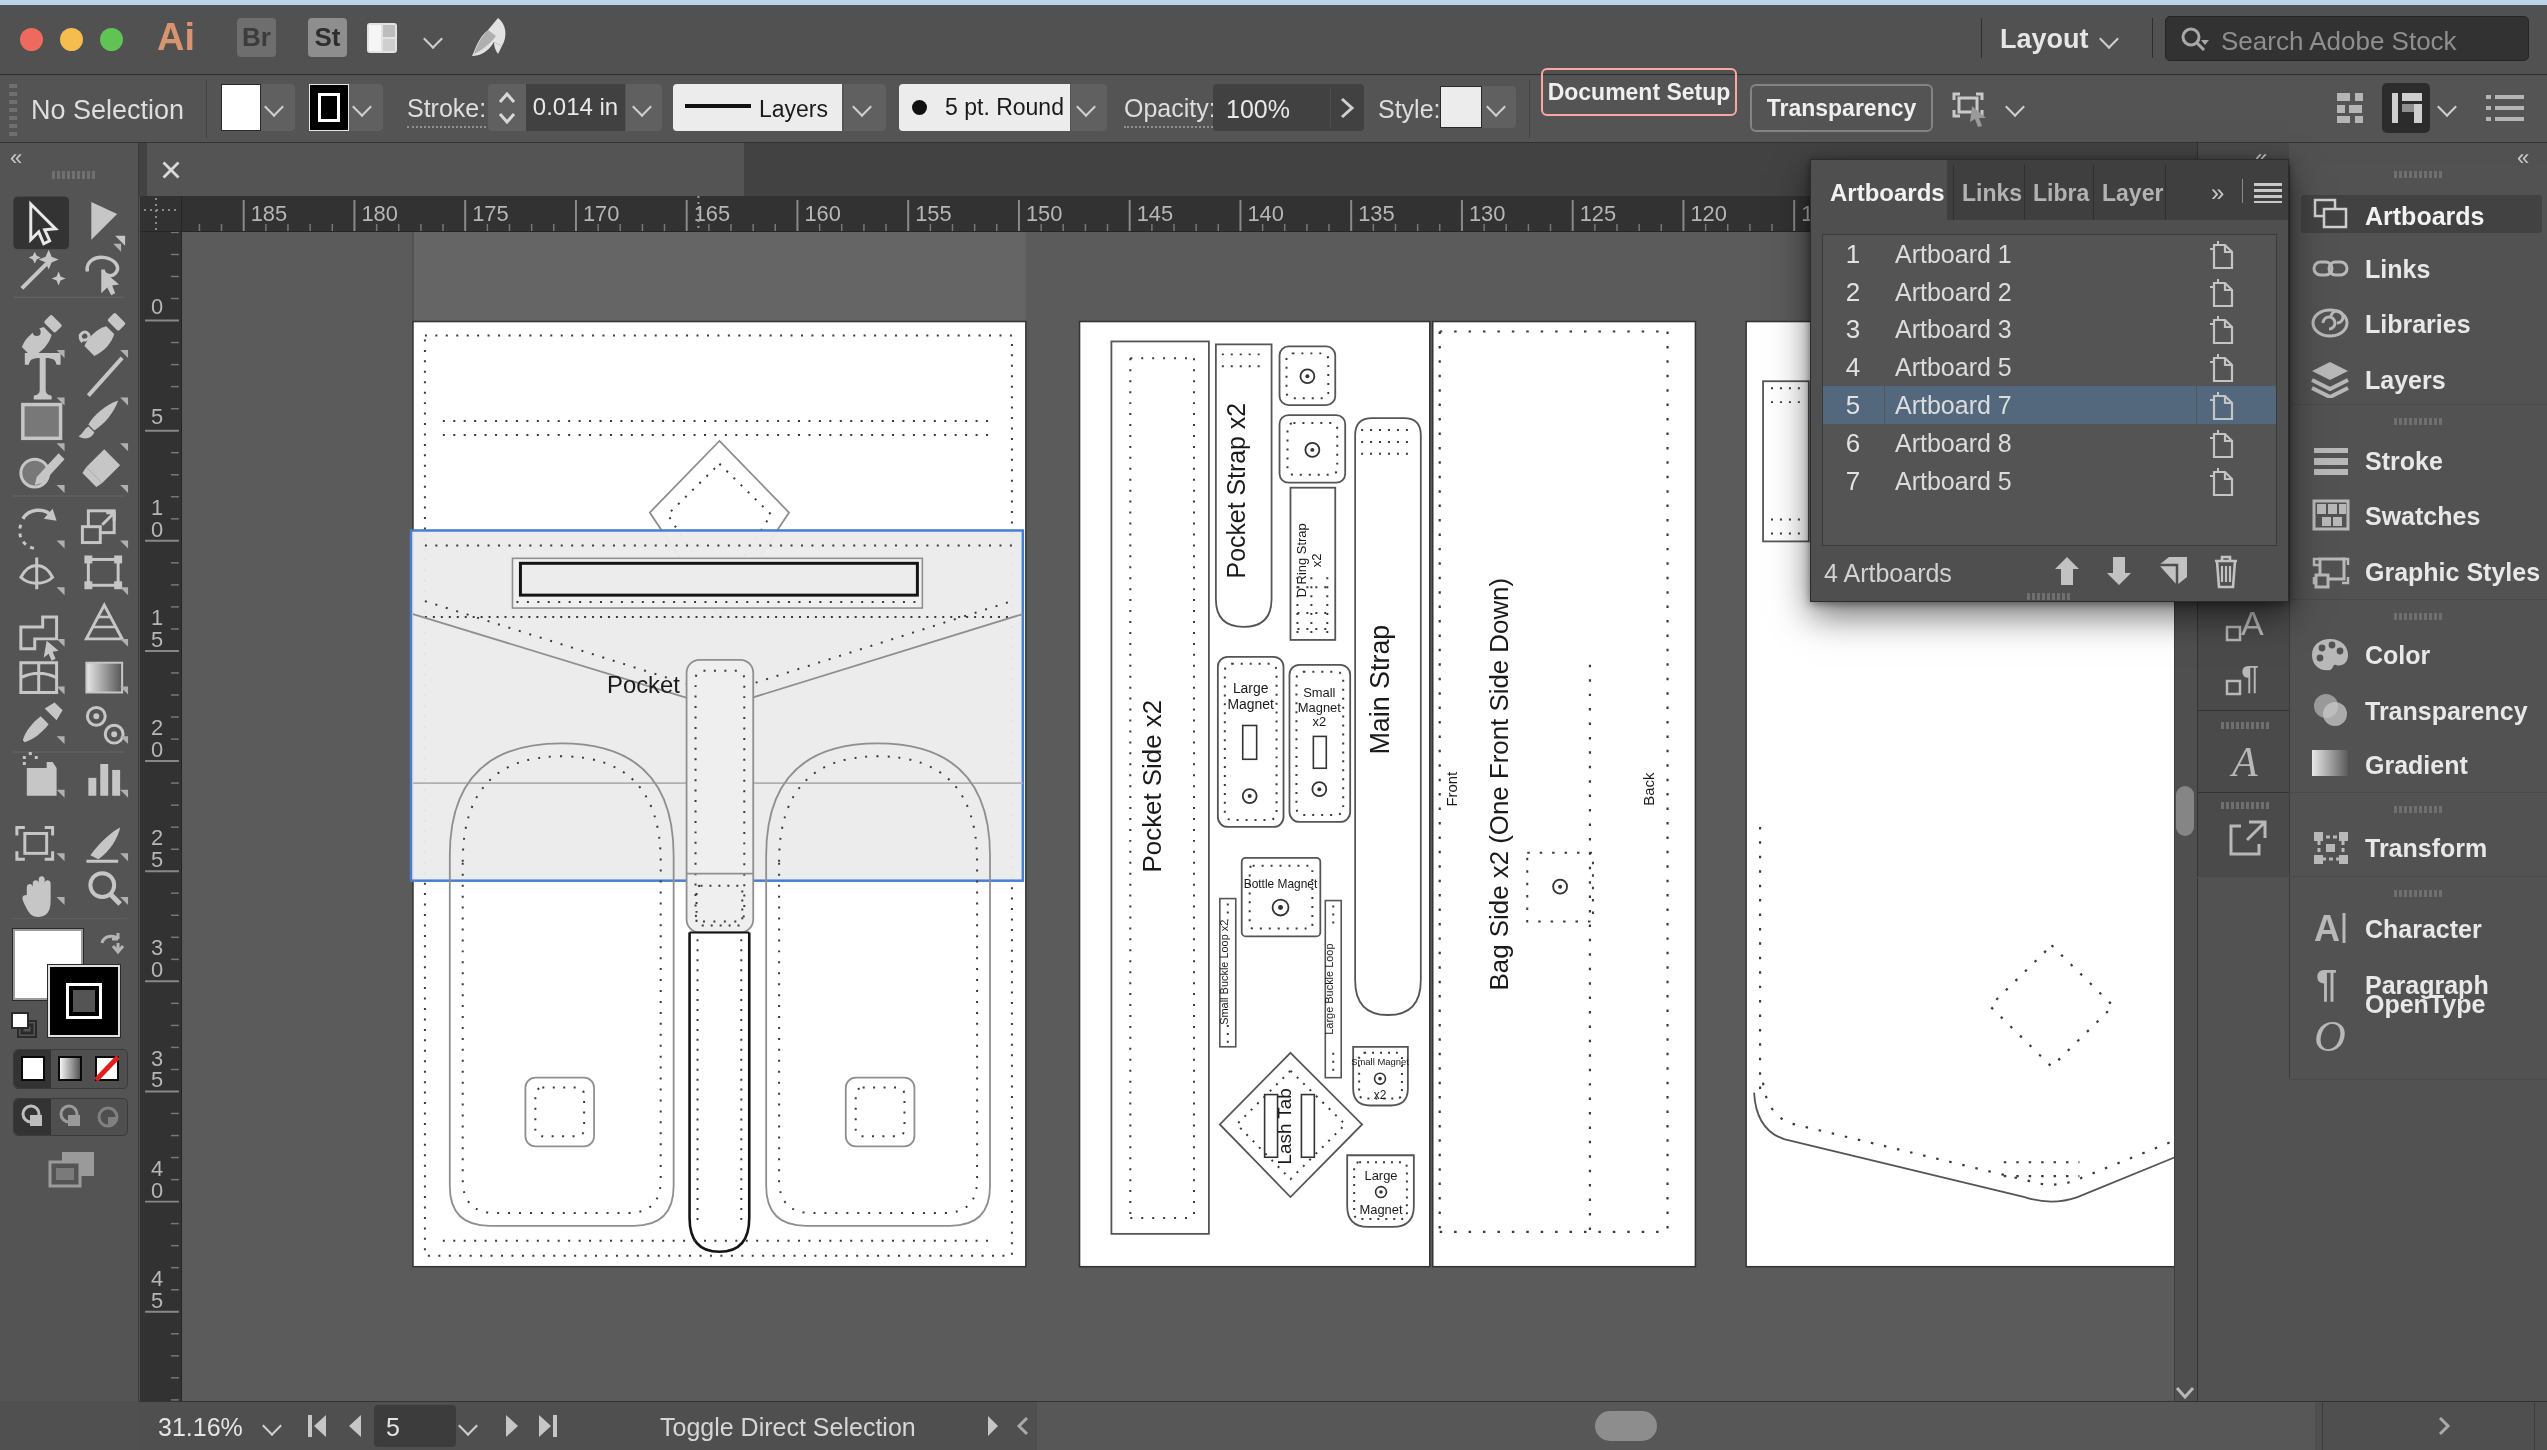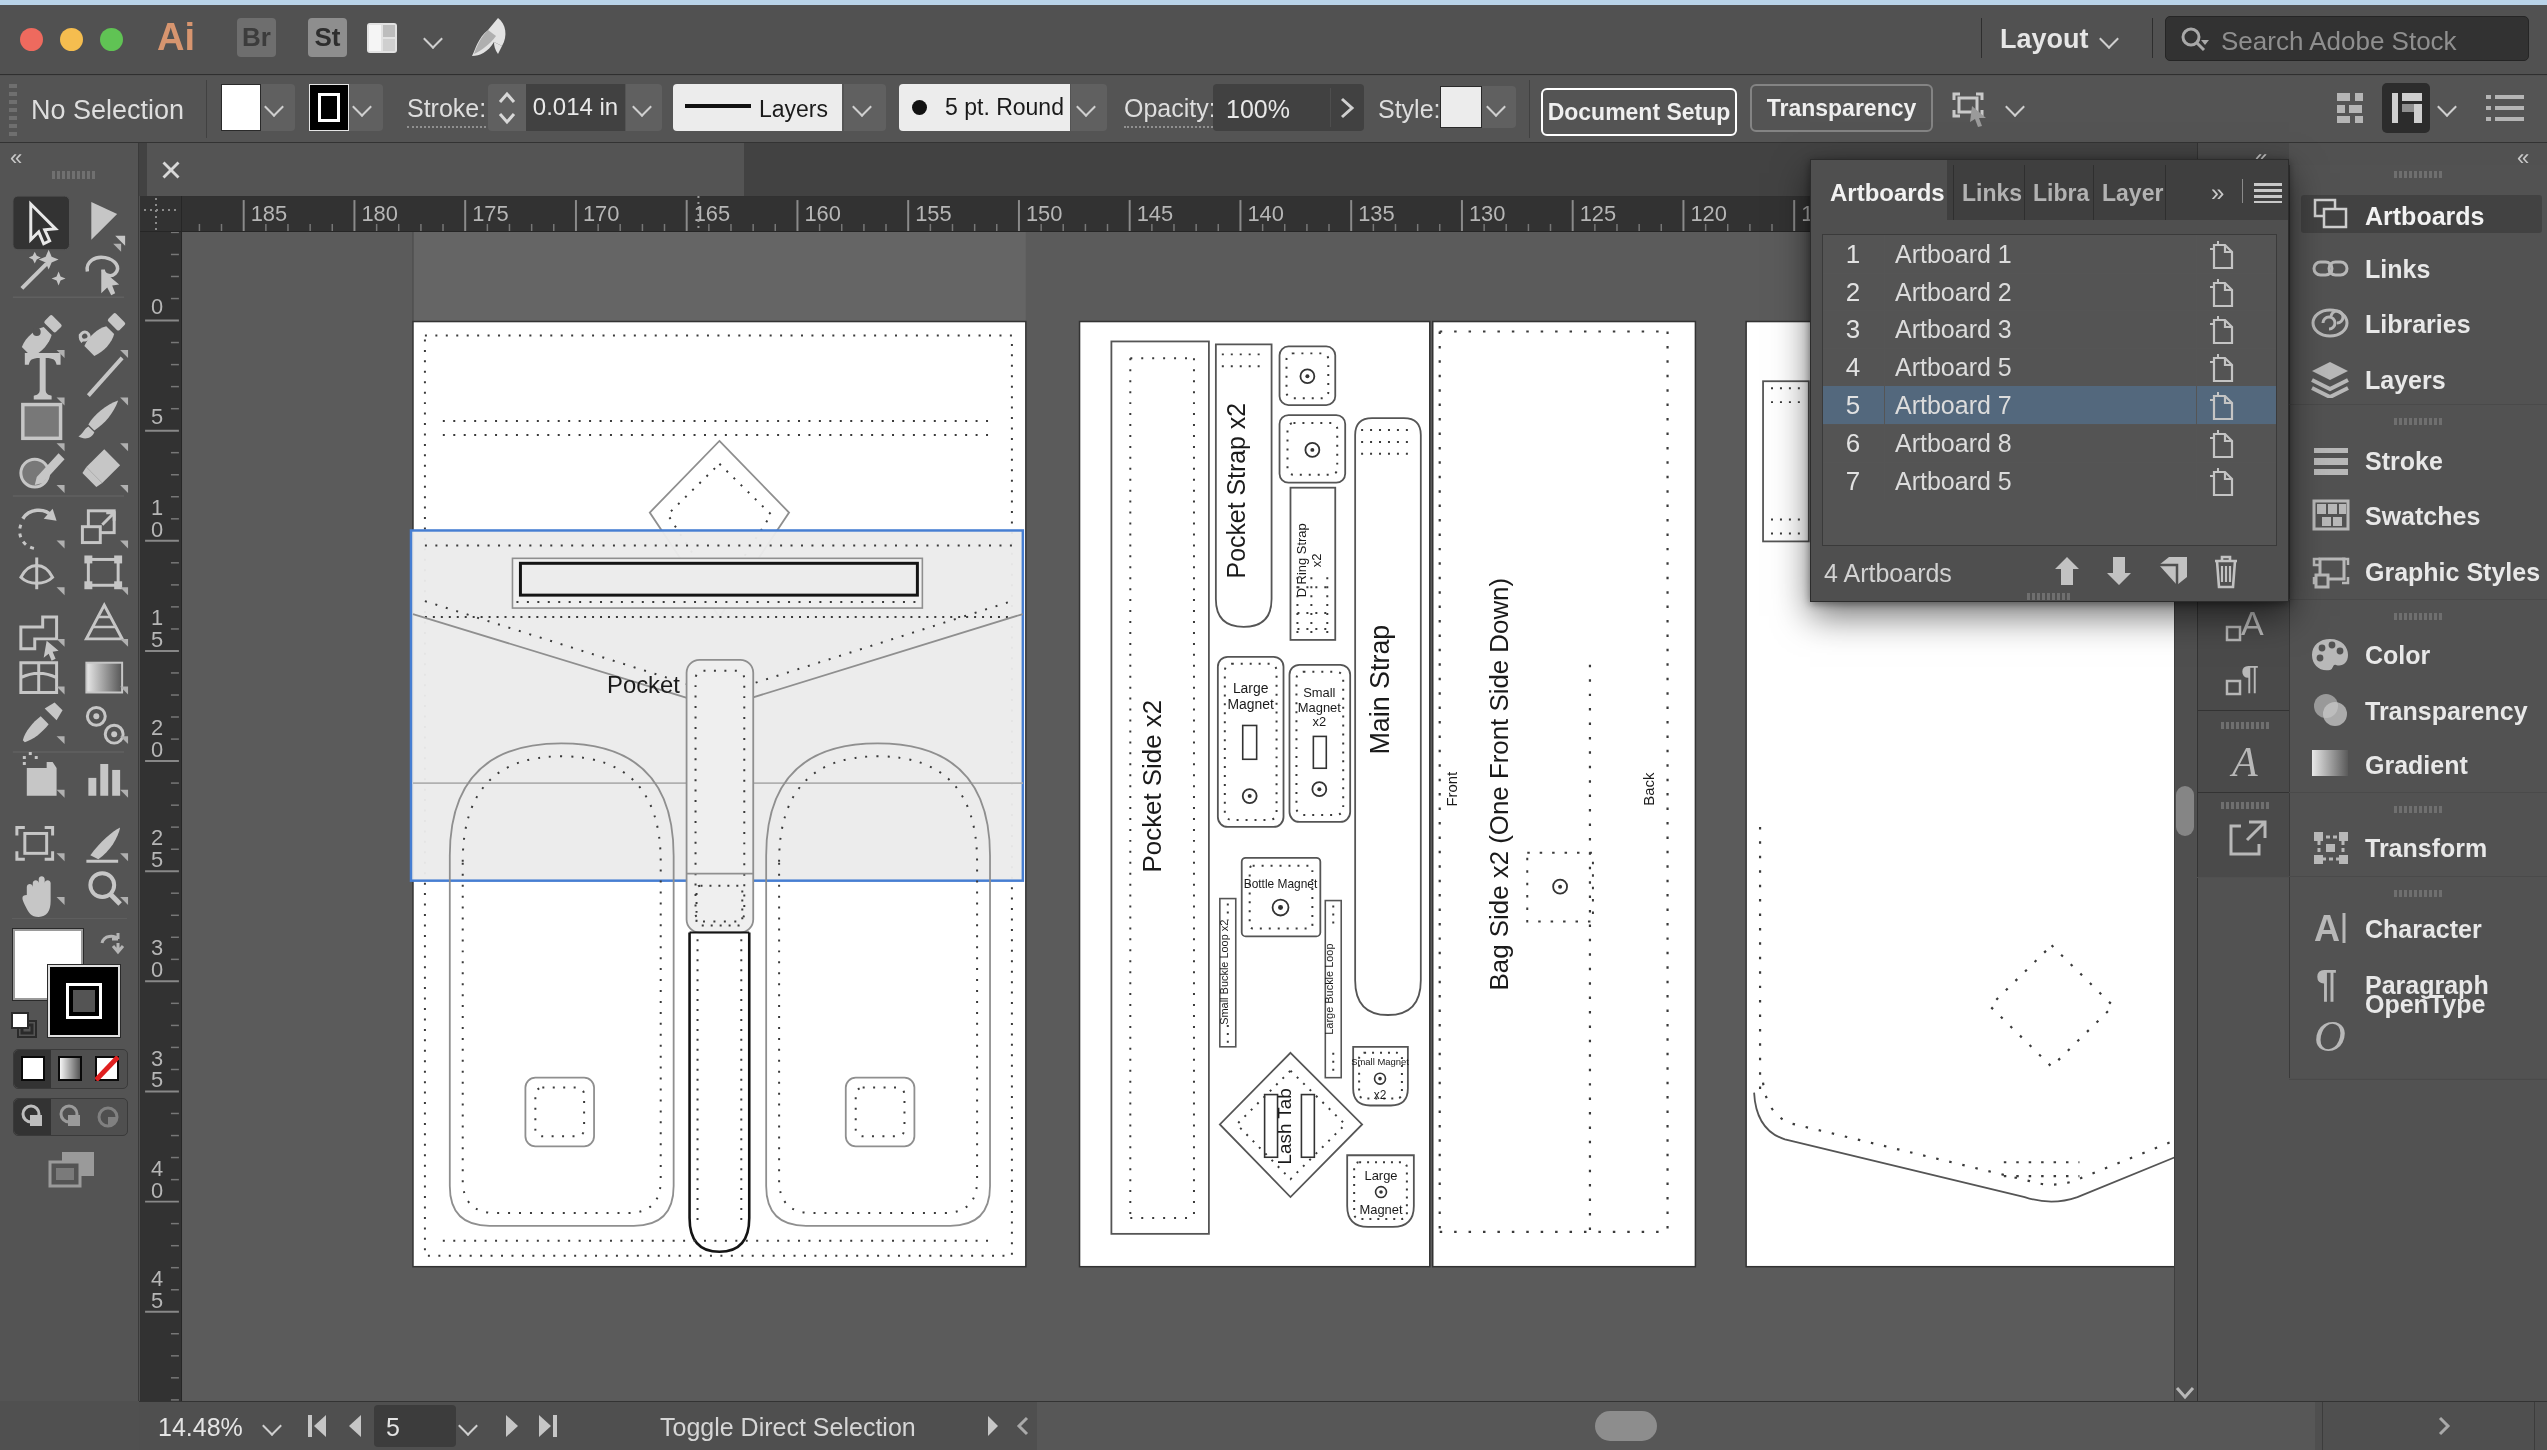--- a/index.html
+++ b/index.html
@@ -116,21 +116,21 @@
       <path d="M5 3 L15 12 L5 21" fill="none" stroke="#d0d0d0" stroke-width="3"></path>
     </svg>
 
 <div class="abs" style="left:1378px;top:95px;color:#dedede;font-size:25px">Style:</div>
 
 <div class="abs" style="left:1440px;top:86px;width:42px;height:42px;background:#ececec;border:1px solid #2a2a2a"></div>
 <div class="abs" style="left:1482px;top:86px;width:34px;height:42px;background:#606060;border-radius:0 4px 4px 0"></div>
 <div class="abs chev" style="left:1489px;top:100px"></div>
 <div class="sep" style="left:1529px;top:80px;height:58px"></div>
 
-<div class="abs" style="left:1541px;top:88px;width:196px;height:48px;border:2px solid #ffffff;border-radius:6px;color:#efefef;font-size:23px;font-weight:bold;text-align:center;line-height:44px">Document Setup</div>
+<div class="abs" style="left:1541px;top:68px;width:196px;height:48px;border:2px solid #fca5a5;border-radius:6px;color:#efefef;font-size:23px;font-weight:bold;text-align:center;line-height:44px">Document Setup</div>
 
 <div class="abs" style="left:1750px;top:84px;width:183px;height:48px;border:2px solid #848484;border-radius:6px;color:#efefef;font-size:23px;font-weight:bold;text-align:center;line-height:44px">Transparency</div>
 
 <svg class="abs" style="left:1952px;top:88px" width="44" height="42" viewBox="0 0 44 42">
       <g stroke="#c9c9c9" stroke-width="3" fill="none">
         <path d="M8 6 H2 V12"></path>
         <path d="M24 6 H30 V12"></path>
         <path d="M8 28 H2 V22"></path>
         <path d="M30 22 V28"></path>
       </g>
@@ -1179,21 +1179,21 @@
         <rect x="20" width="3" height="7"></rect>
         <rect x="25" width="3" height="7"></rect>
         <rect x="30" width="3" height="7"></rect>
         <rect x="35" width="3" height="7"></rect>
         <rect x="40" width="3" height="7"></rect>
       </g>
     </svg>
 
 <div class="abs" style="left:139px;top:1401px;width:2408px;height:50px;background:#4f4f4f;border-top:1px solid #333"></div>
 
-<div class="abs" style="left:158px;top:1413px;color:#e4e4e4;font-size:25px">14.48%</div>
+<div class="abs" style="left:158px;top:1413px;color:#e4e4e4;font-size:25px">31.16%</div>
 <div class="abs chev" style="left:265px;top:1419px"></div>
 
 <svg class="abs" style="left:304px;top:1413px" width="26" height="26" viewBox="0 0 26 26">
       <rect x="4" y="2" width="4" height="22" fill="#c6c6c6"></rect>
       <path d="M22 2 L10 13 L22 24 Z" fill="#c6c6c6"></path>
     </svg>
 
 <svg class="abs" style="left:342px;top:1413px" width="24" height="26" viewBox="0 0 24 26">
       <path d="M19 2 L7 13 L19 24 Z" fill="#c6c6c6"></path>
     </svg>

